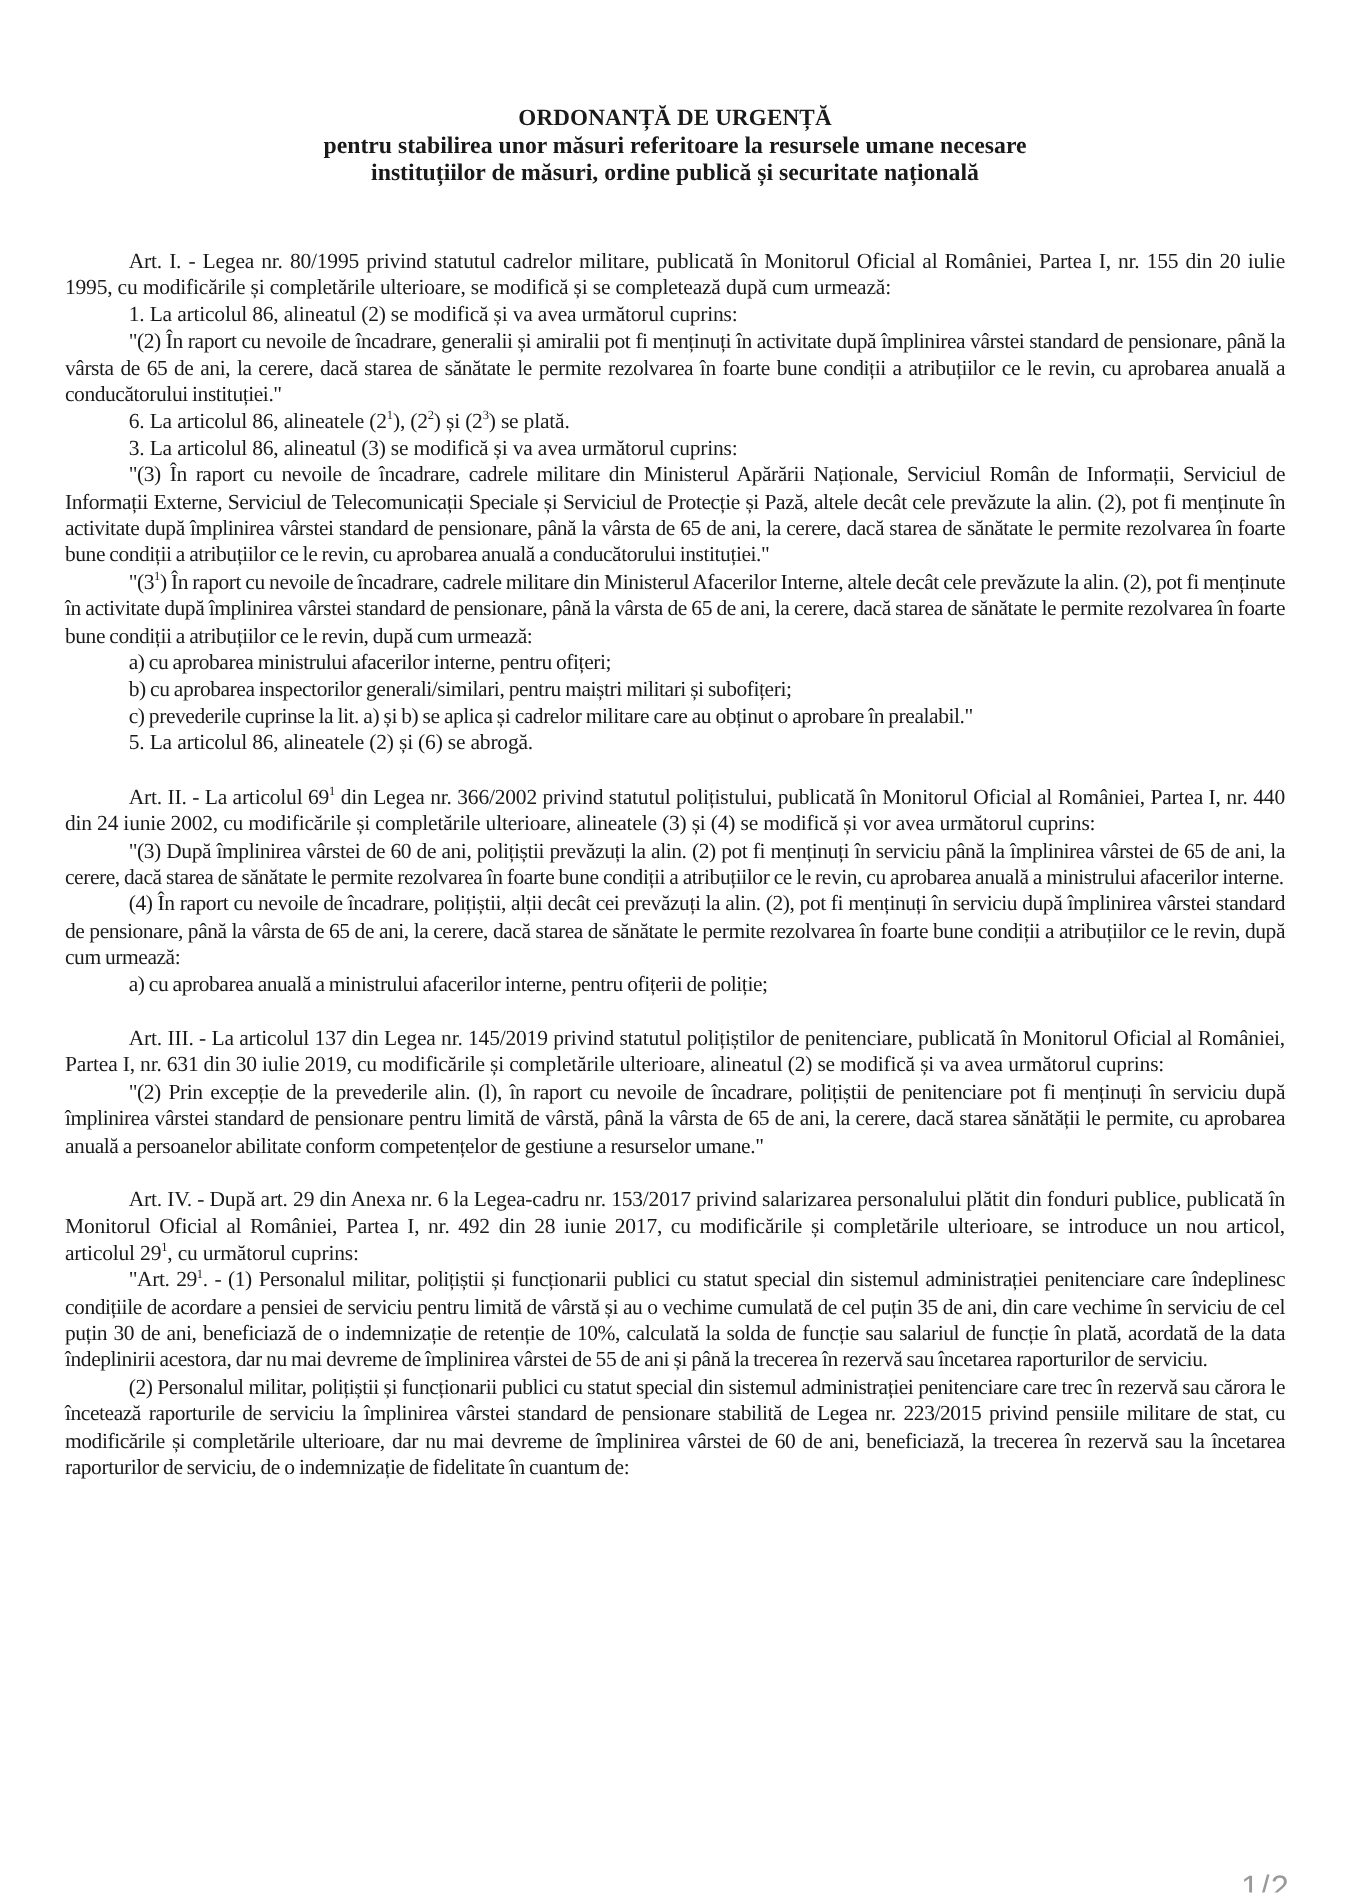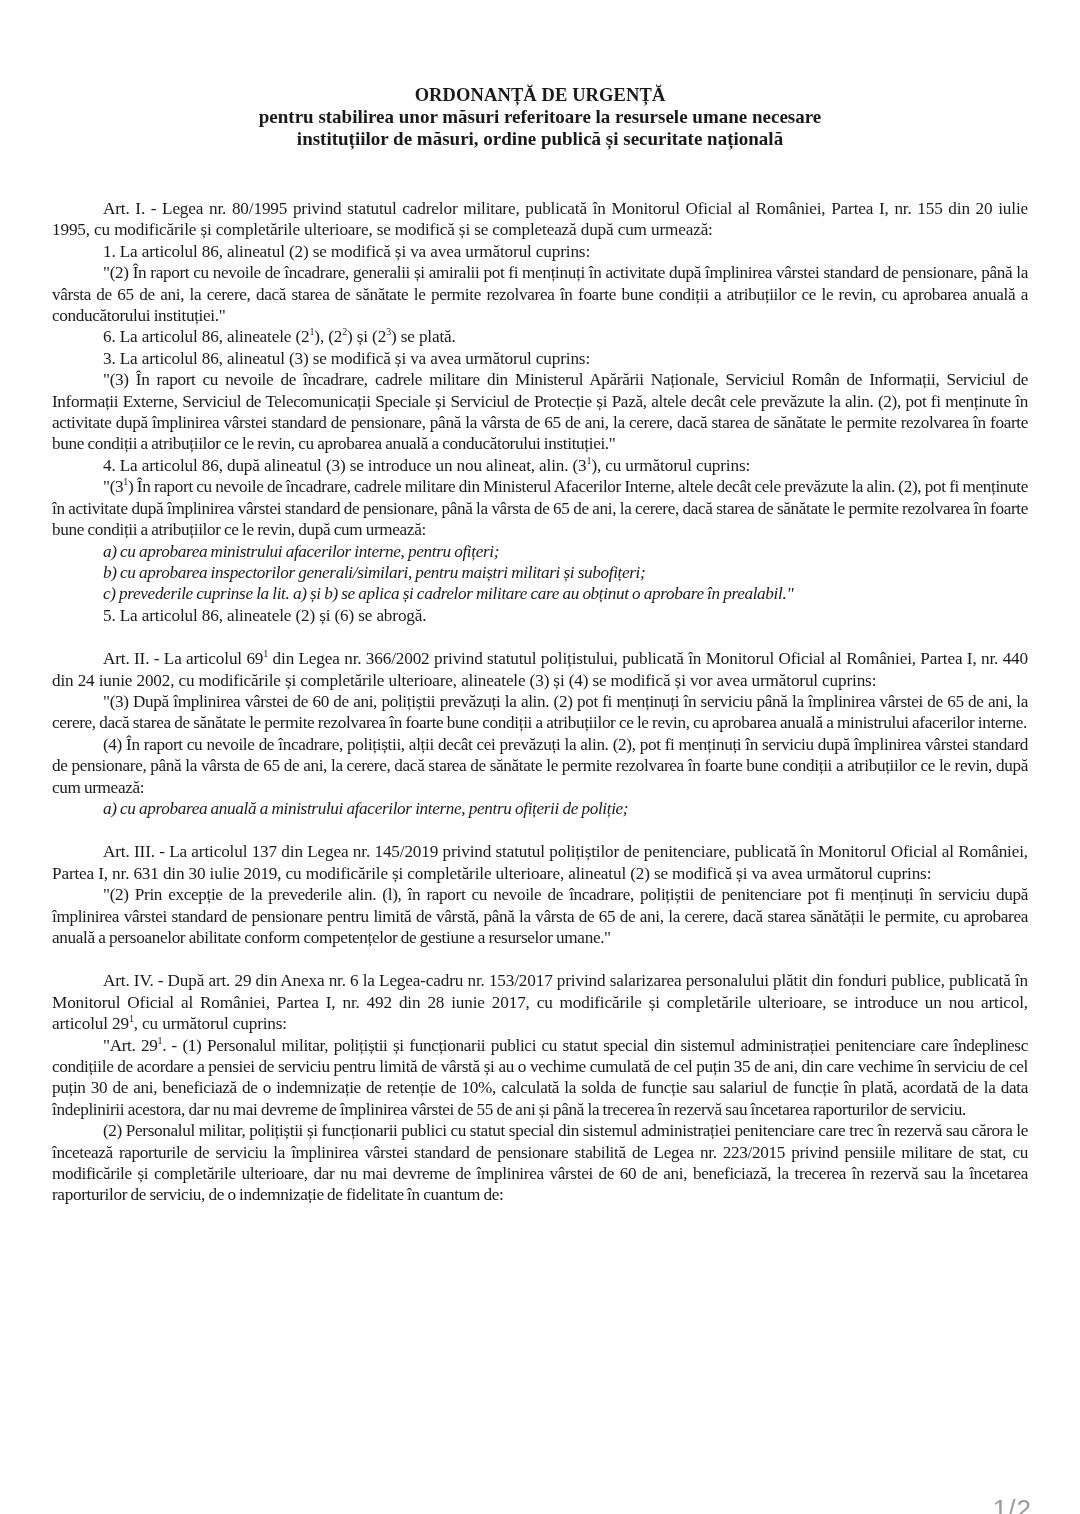--- a/index.html
+++ b/index.html
@@ -14,21 +14,21 @@
   .title-block { text-align: center; font-weight: bold; }
   .title-main { font-size: 18.5px; line-height: 22px; letter-spacing: 0.1px; }
   .title-sub { font-size: 19px; line-height: 22px; }
   .article { margin-top: 0; }
   .p {
     font-size: 17.2px; line-height: 21.4px; text-align: justify;
     text-align-last: left; margin: 0; word-spacing: -0.5px;
     transform-origin: left top;
   }
   .p.indent { text-indent: 51px; }
-  .p.sub { padding-left: 51px; text-align: center; font-style: italic; }
+  .p.sub { padding-left: 51px; text-align: center; }
   .p.b { font-weight: normal; word-spacing: 0; letter-spacing: -0.15px; }
   .p.cond { letter-spacing: -0.35px; }
   sup { font-size: 10px; line-height: 0; vertical-align: 7px; }
   .gap-title { height: 48px; }
   .gap-art { height: 22px; }
   .page-indicator {
     position: absolute; right: 48px; top: 1494px;
     font-family: "Liberation Sans", "DejaVu Sans", sans-serif;
     font-size: 26px; color: #9a9a9a; letter-spacing: 1px;
   }
@@ -44,21 +44,20 @@
   </div>
   <div class="gap-title"></div>
 
   <div class="article">
       <p class="p b indent"><span>Art. I. - Legea nr. 80/1995 privind statutul cadrelor militare, publicată în Monitorul Oficial al României, Partea I, nr. 155 din 20 iulie 1995, cu modificările și completările ulterioare, se modifică și se completează după cum urmează:</span></p>
       <p class="p b indent"><span>1. La articolul 86, alineatul (2) se modifică și va avea următorul cuprins:</span></p>
       <p class="p cond indent"><span>"(2) În raport cu nevoile de încadrare, generalii și amiralii pot fi menținuți în activitate după împlinirea vârstei standard de pensionare, până la vârsta de 65 de ani, la cerere, dacă starea de sănătate le permite rezolvarea în foarte bune condiții a atribuțiilor ce le revin, cu aprobarea anuală a conducătorului instituției."</span></p>
       <p class="p b indent"><span>6. La articolul 86, alineatele (2</span><sup>1</sup><span>), (2</span><sup>2</sup><span>) și (2</span><sup>3</sup><span>) se plată.</span></p>
       <p class="p b indent"><span>3. La articolul 86, alineatul (3) se modifică și va avea următorul cuprins:</span></p>
       <p class="p cond indent"><span>"(3) În raport cu nevoile de încadrare, cadrele militare din Ministerul Apărării Naționale, Serviciul Român de Informații, Serviciul de Informații Externe, Serviciul de Telecomunicații Speciale și Serviciul de Protecție și Pază, altele decât cele prevăzute la alin. (2), pot fi menținute în activitate după împlinirea vârstei standard de pensionare, până la vârsta de 65 de ani, la cerere, dacă starea de sănătate le permite rezolvarea în foarte bune condiții a atribuțiilor ce le revin, cu aprobarea anuală a conducătorului instituției."</span></p>
-      <p class="p b indent"><span>4. La articolul 86, după alineatul (3) se introduce un nou alineat, alin. (3</span><sup>1</sup><span>), cu următorul cuprins:</span></p>
       <p class="p cond indent"><span>"(3</span><sup>1</sup><span>) În raport cu nevoile de încadrare, cadrele militare din Ministerul Afacerilor Interne, altele decât cele prevăzute la alin. (2), pot fi menținute în activitate după împlinirea vârstei standard de pensionare, până la vârsta de 65 de ani, la cerere, dacă starea de sănătate le permite rezolvarea în foarte bune condiții a atribuțiilor ce le revin, după cum urmează:</span></p>
       <p class="p cond sub"><span>a) cu aprobarea ministrului afacerilor interne, pentru ofițeri;</span></p>
       <p class="p cond sub"><span>b) cu aprobarea inspectorilor generali/similari, pentru maiștri militari și subofițeri;</span></p>
       <p class="p cond sub"><span>c) prevederile cuprinse la lit. a) și b) se aplica și cadrelor militare care au obținut o aprobare în prealabil."</span></p>
       <p class="p b indent"><span>5. La articolul 86, alineatele (2) și (6) se abrogă.</span></p>
     </div>
   <div class="gap-art"></div>
   <div class="article">
       <p class="p b indent"><span>Art. II. - La articolul 69</span><sup>1</sup><span> din Legea nr. 366/2002 privind statutul polițistului, publicată în Monitorul Oficial al României, Partea I, nr. 440 din 24 iunie 2002, cu modificările și completările ulterioare, alineatele (3) și (4) se modifică și vor avea următorul cuprins:</span></p>
       <p class="p cond indent"><span>"(3) După împlinirea vârstei de 60 de ani, polițiștii prevăzuți la alin. (2) pot fi menținuți în serviciu până la împlinirea vârstei de 65 de ani, la cerere, dacă starea de sănătate le permite rezolvarea în foarte bune condiții a atribuțiilor ce le revin, cu aprobarea anuală a ministrului afacerilor interne.</span></p>

